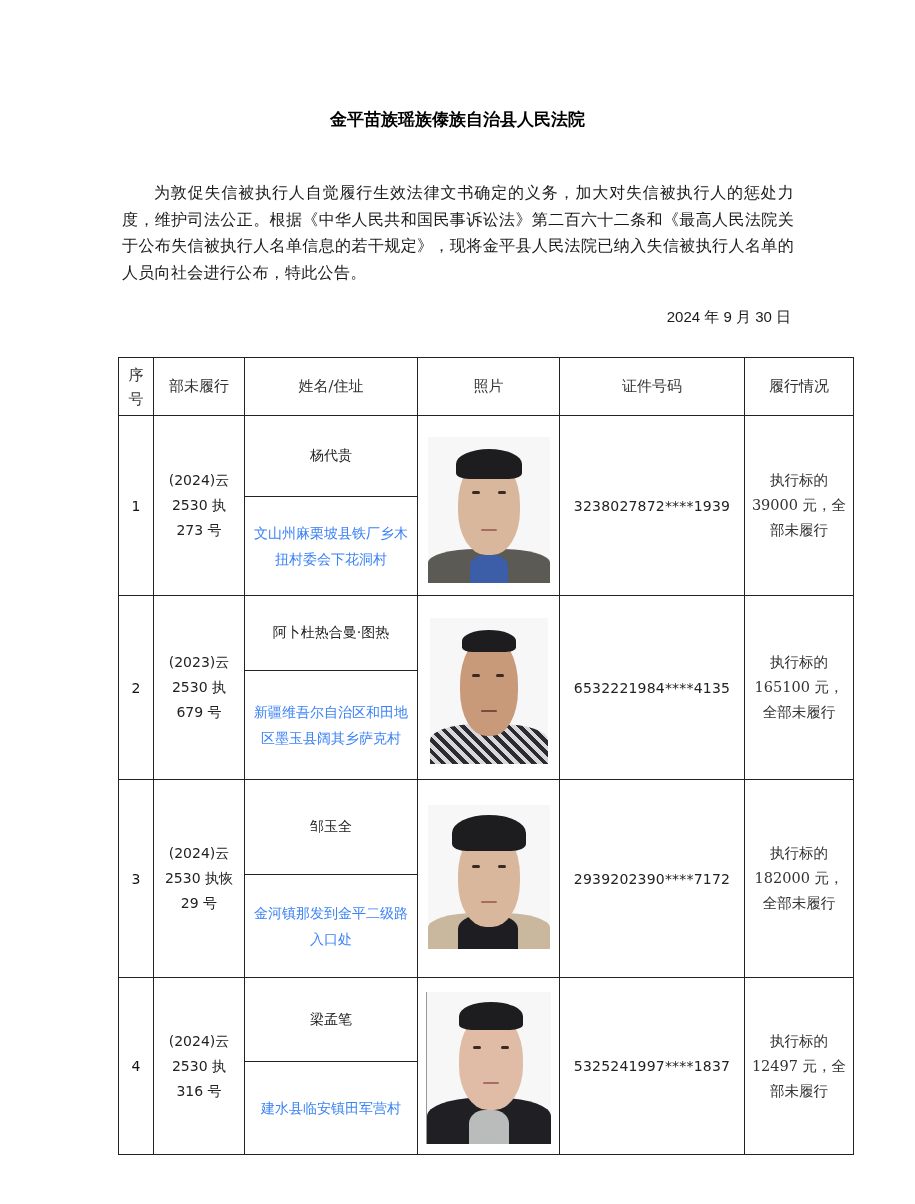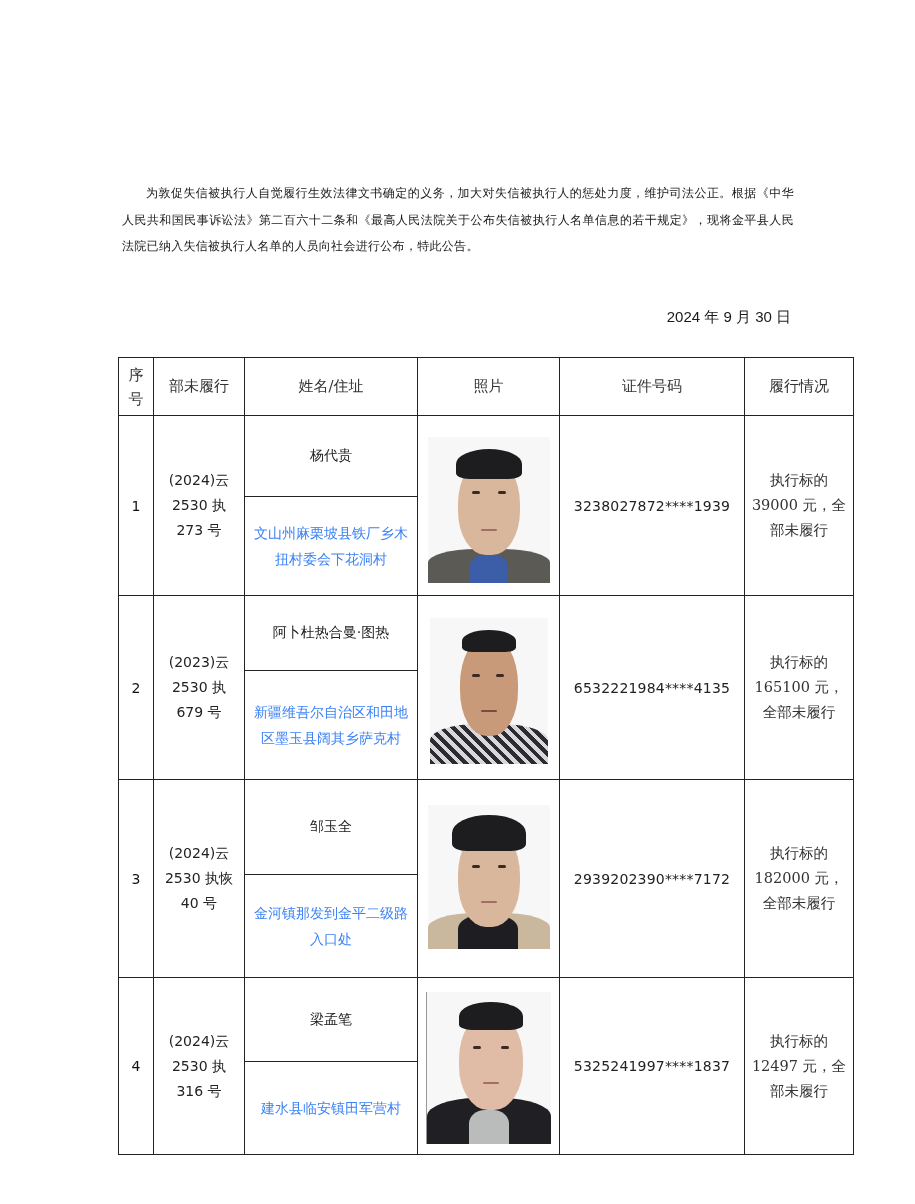--- a/index.html
+++ b/index.html
@@ -9,21 +9,21 @@
       font-family: "DejaVu Sans", "Liberation Sans", sans-serif;
     }
     .title {
       position: absolute; left: 0; width: 915px; top: 107px;
       text-align: center; font-weight: bold; font-size: 17px; line-height: 25px;
       font-family: "DejaVu Sans", sans-serif; color: #000;
     }
     .intro {
       position: absolute; left: 122px; width: 672px; top: 180px;
       font-family: "DejaVu Serif", "Liberation Serif", serif;
-      font-size: 12px; line-height: 26.5px; color: #1a1a1a;
+      font-size: 16px; line-height: 26.5px; color: #1a1a1a;
       text-align: justify; letter-spacing: 0.3px;
     }
     .intro p { margin: 0; text-indent: 2em; }
     .date {
       position: absolute; right: 124px; top: 308px;
       font-size: 15px; color: #1a1a1a;
       font-family: Liberation Sans, sans-serif;
     }
     table.list {
       position: absolute; left: 118px; top: 357px;
@@ -74,20 +74,21 @@
       position: absolute; bottom: 0;
       border-radius: 40% 40% 0 0;
     }
     .photo .eye { position: absolute; width: 8px; height: 3px; background: #3a2a22; border-radius: 2px; }
     .photo .mouth { position: absolute; width: 16px; height: 2px; background: #a56d63; border-radius: 2px; }
   </style>
 </head>
 <body>
 
 <div class="title">
+  <div>金平苗族瑶族傣族自治县人民法院</div>
 </div>
 
 <div class="intro">
   <p>为敦促失信被执行人自觉履行生效法律文书确定的义务，加大对失信被执行人的惩处力度，维护司法公正。根据《中华人民共和国民事诉讼法》第二百六十二条和《最高人民法院关于公布失信被执行人名单信息的若干规定》，现将金平县人民法院已纳入失信被执行人名单的人员向社会进行公布，特此公告。</p>
 </div>
 
 <div class="date">2024 年 9 月 30 日</div>
 
 <table class="list">
   <colgroup>
@@ -170,21 +171,21 @@
     </tr>
     <tr>
       <td class="addr-cell" style="height:108px">新疆维吾尔自治区和田地区墨玉县阔其乡萨克村</td>
     </tr>
 
     <tr>
       <td rowspan="2">3</td>
       <td rowspan="2" class="case">
         <div>(2024)云</div>
         <div>2530 执恢</div>
-        <div>40 号</div>
+        <div>29 号</div>
       </td>
       <td class="name-cell" style="height:94px">邹玉全</td>
       <td rowspan="2" class="photo-cell">
         <div class="photo" style="width:122px;height:144px;margin-top:-4px;">
           <div class="body" style="background:#c9b79e;height:36px;"></div>
           <div class="collar" style="left:30px;width:60px;height:34px;background:#1e1e22;"></div>
           <div class="head" style="left:30px;top:22px;width:62px;height:100px;"></div>
           <div class="hair" style="left:24px;top:10px;width:74px;height:36px;"></div>
           <div class="eye" style="left:44px;top:60px;"></div>
           <div class="eye" style="left:70px;top:60px;"></div>

